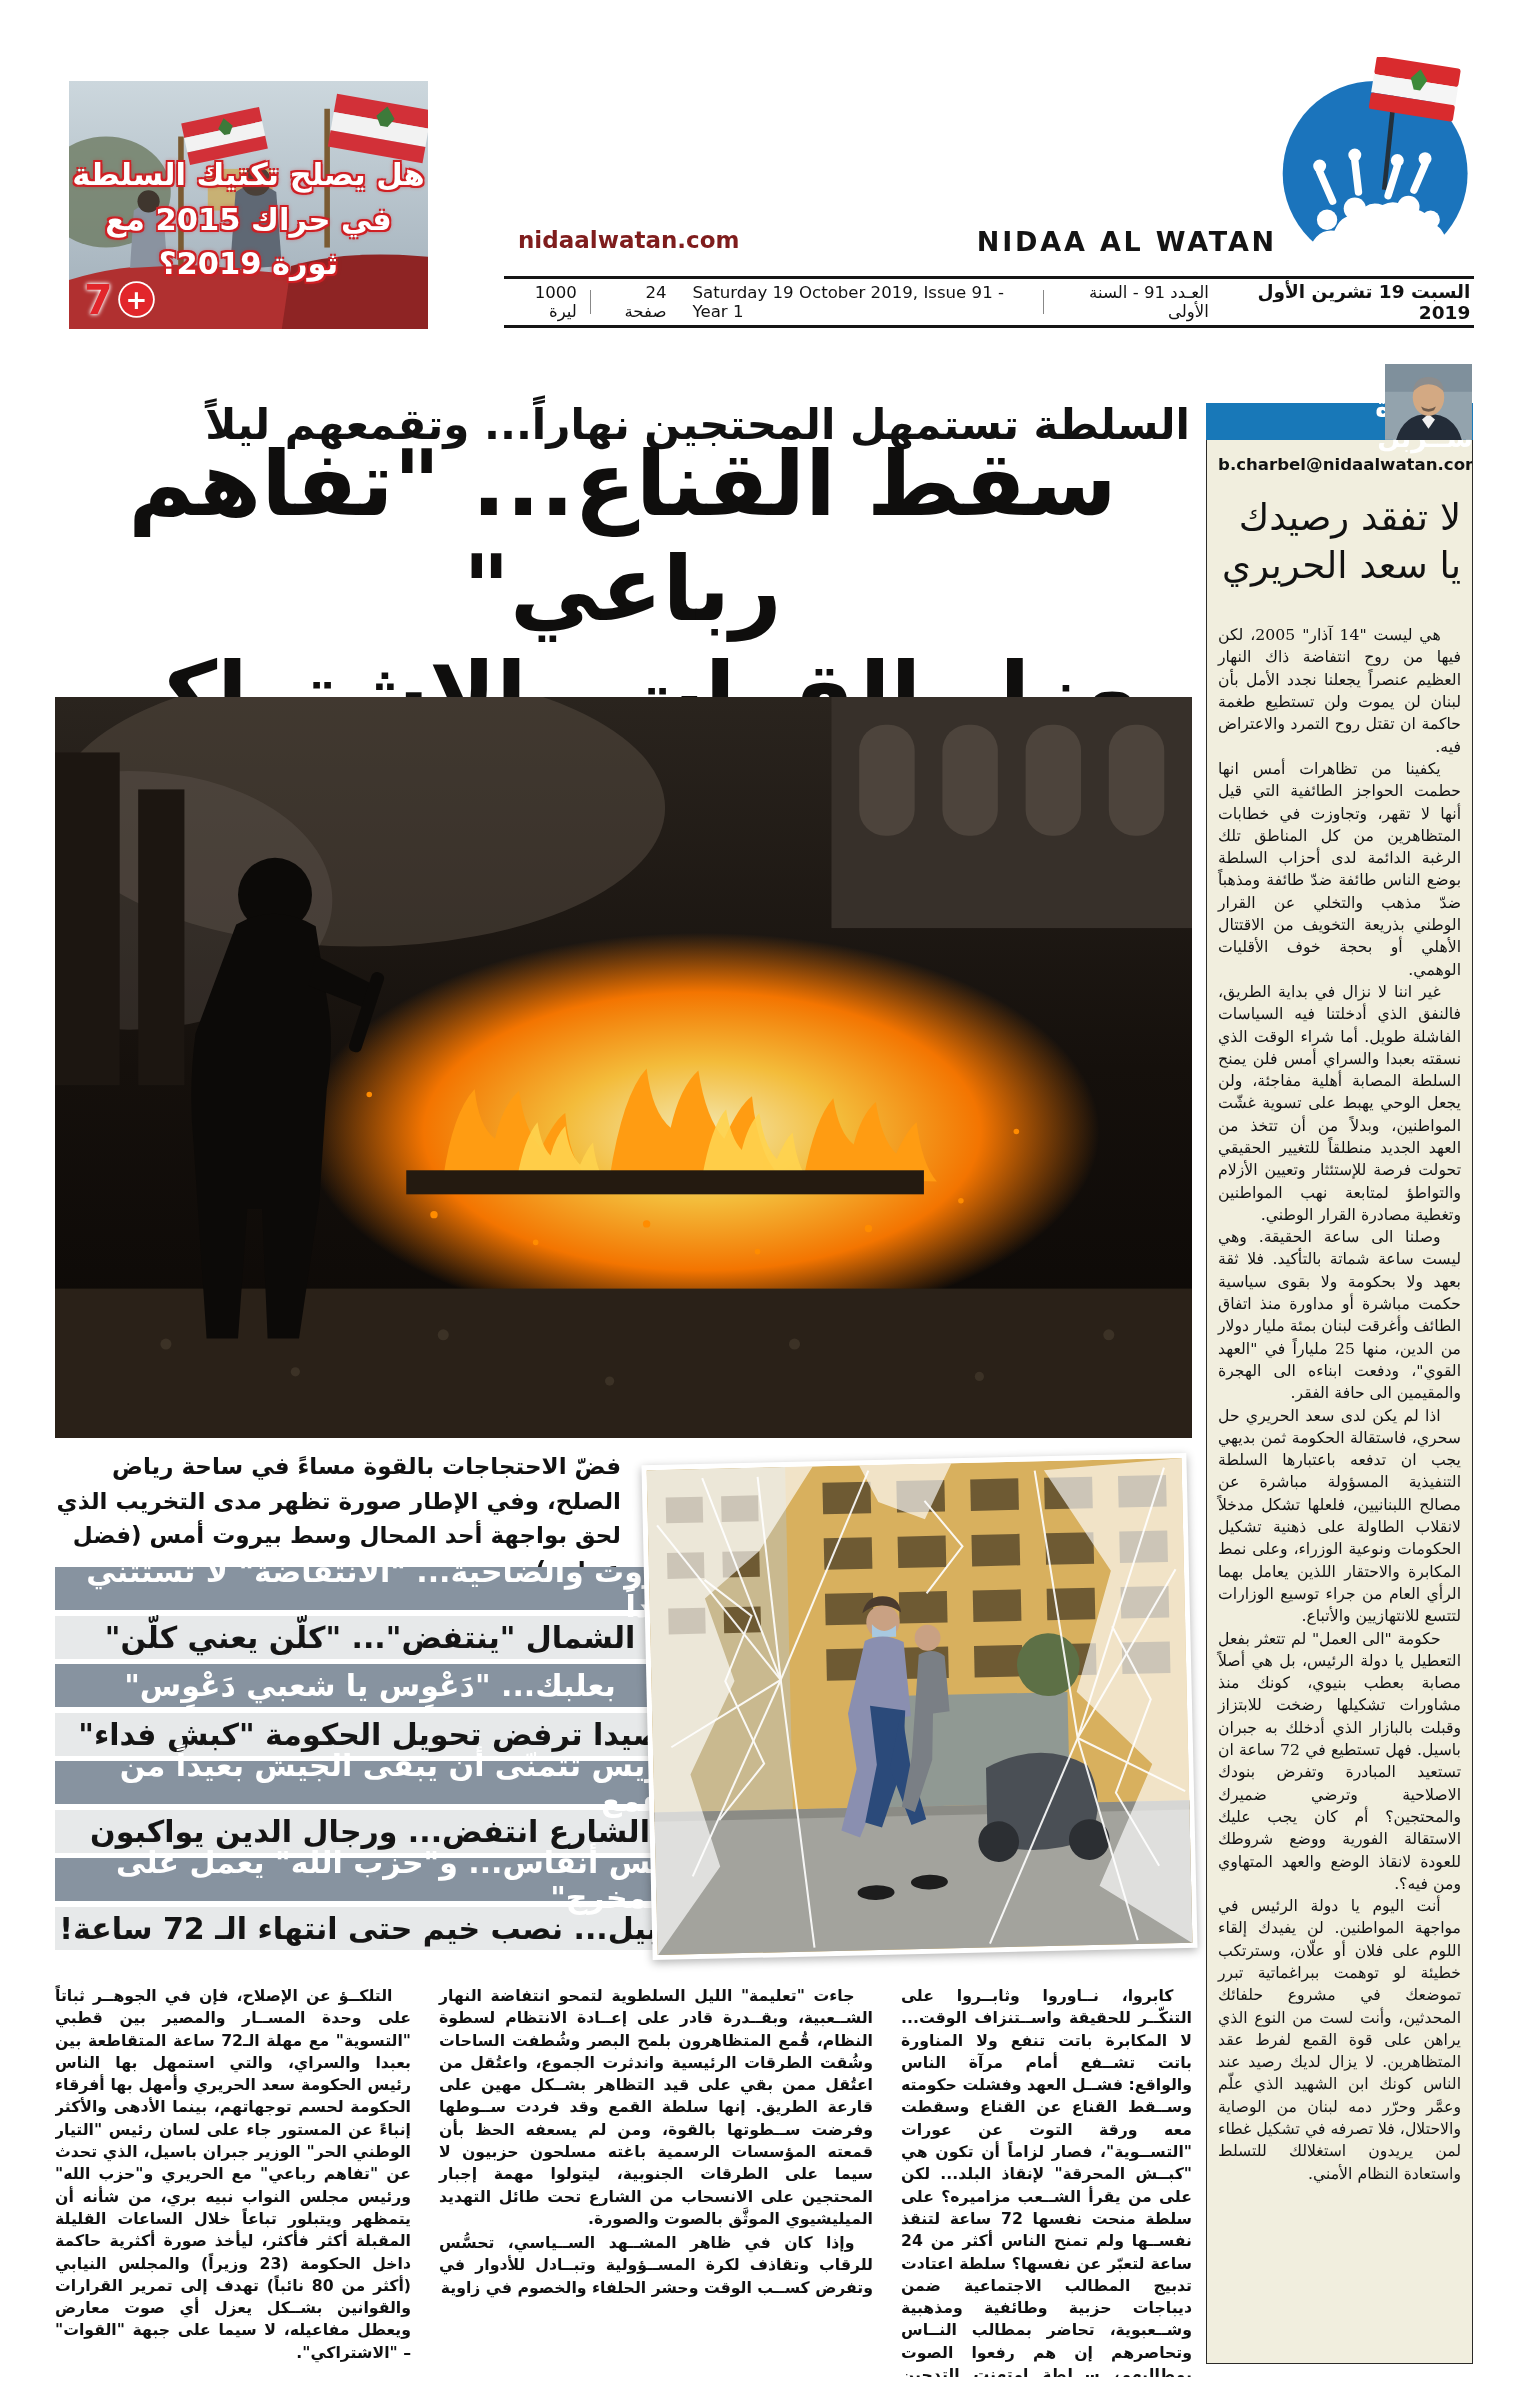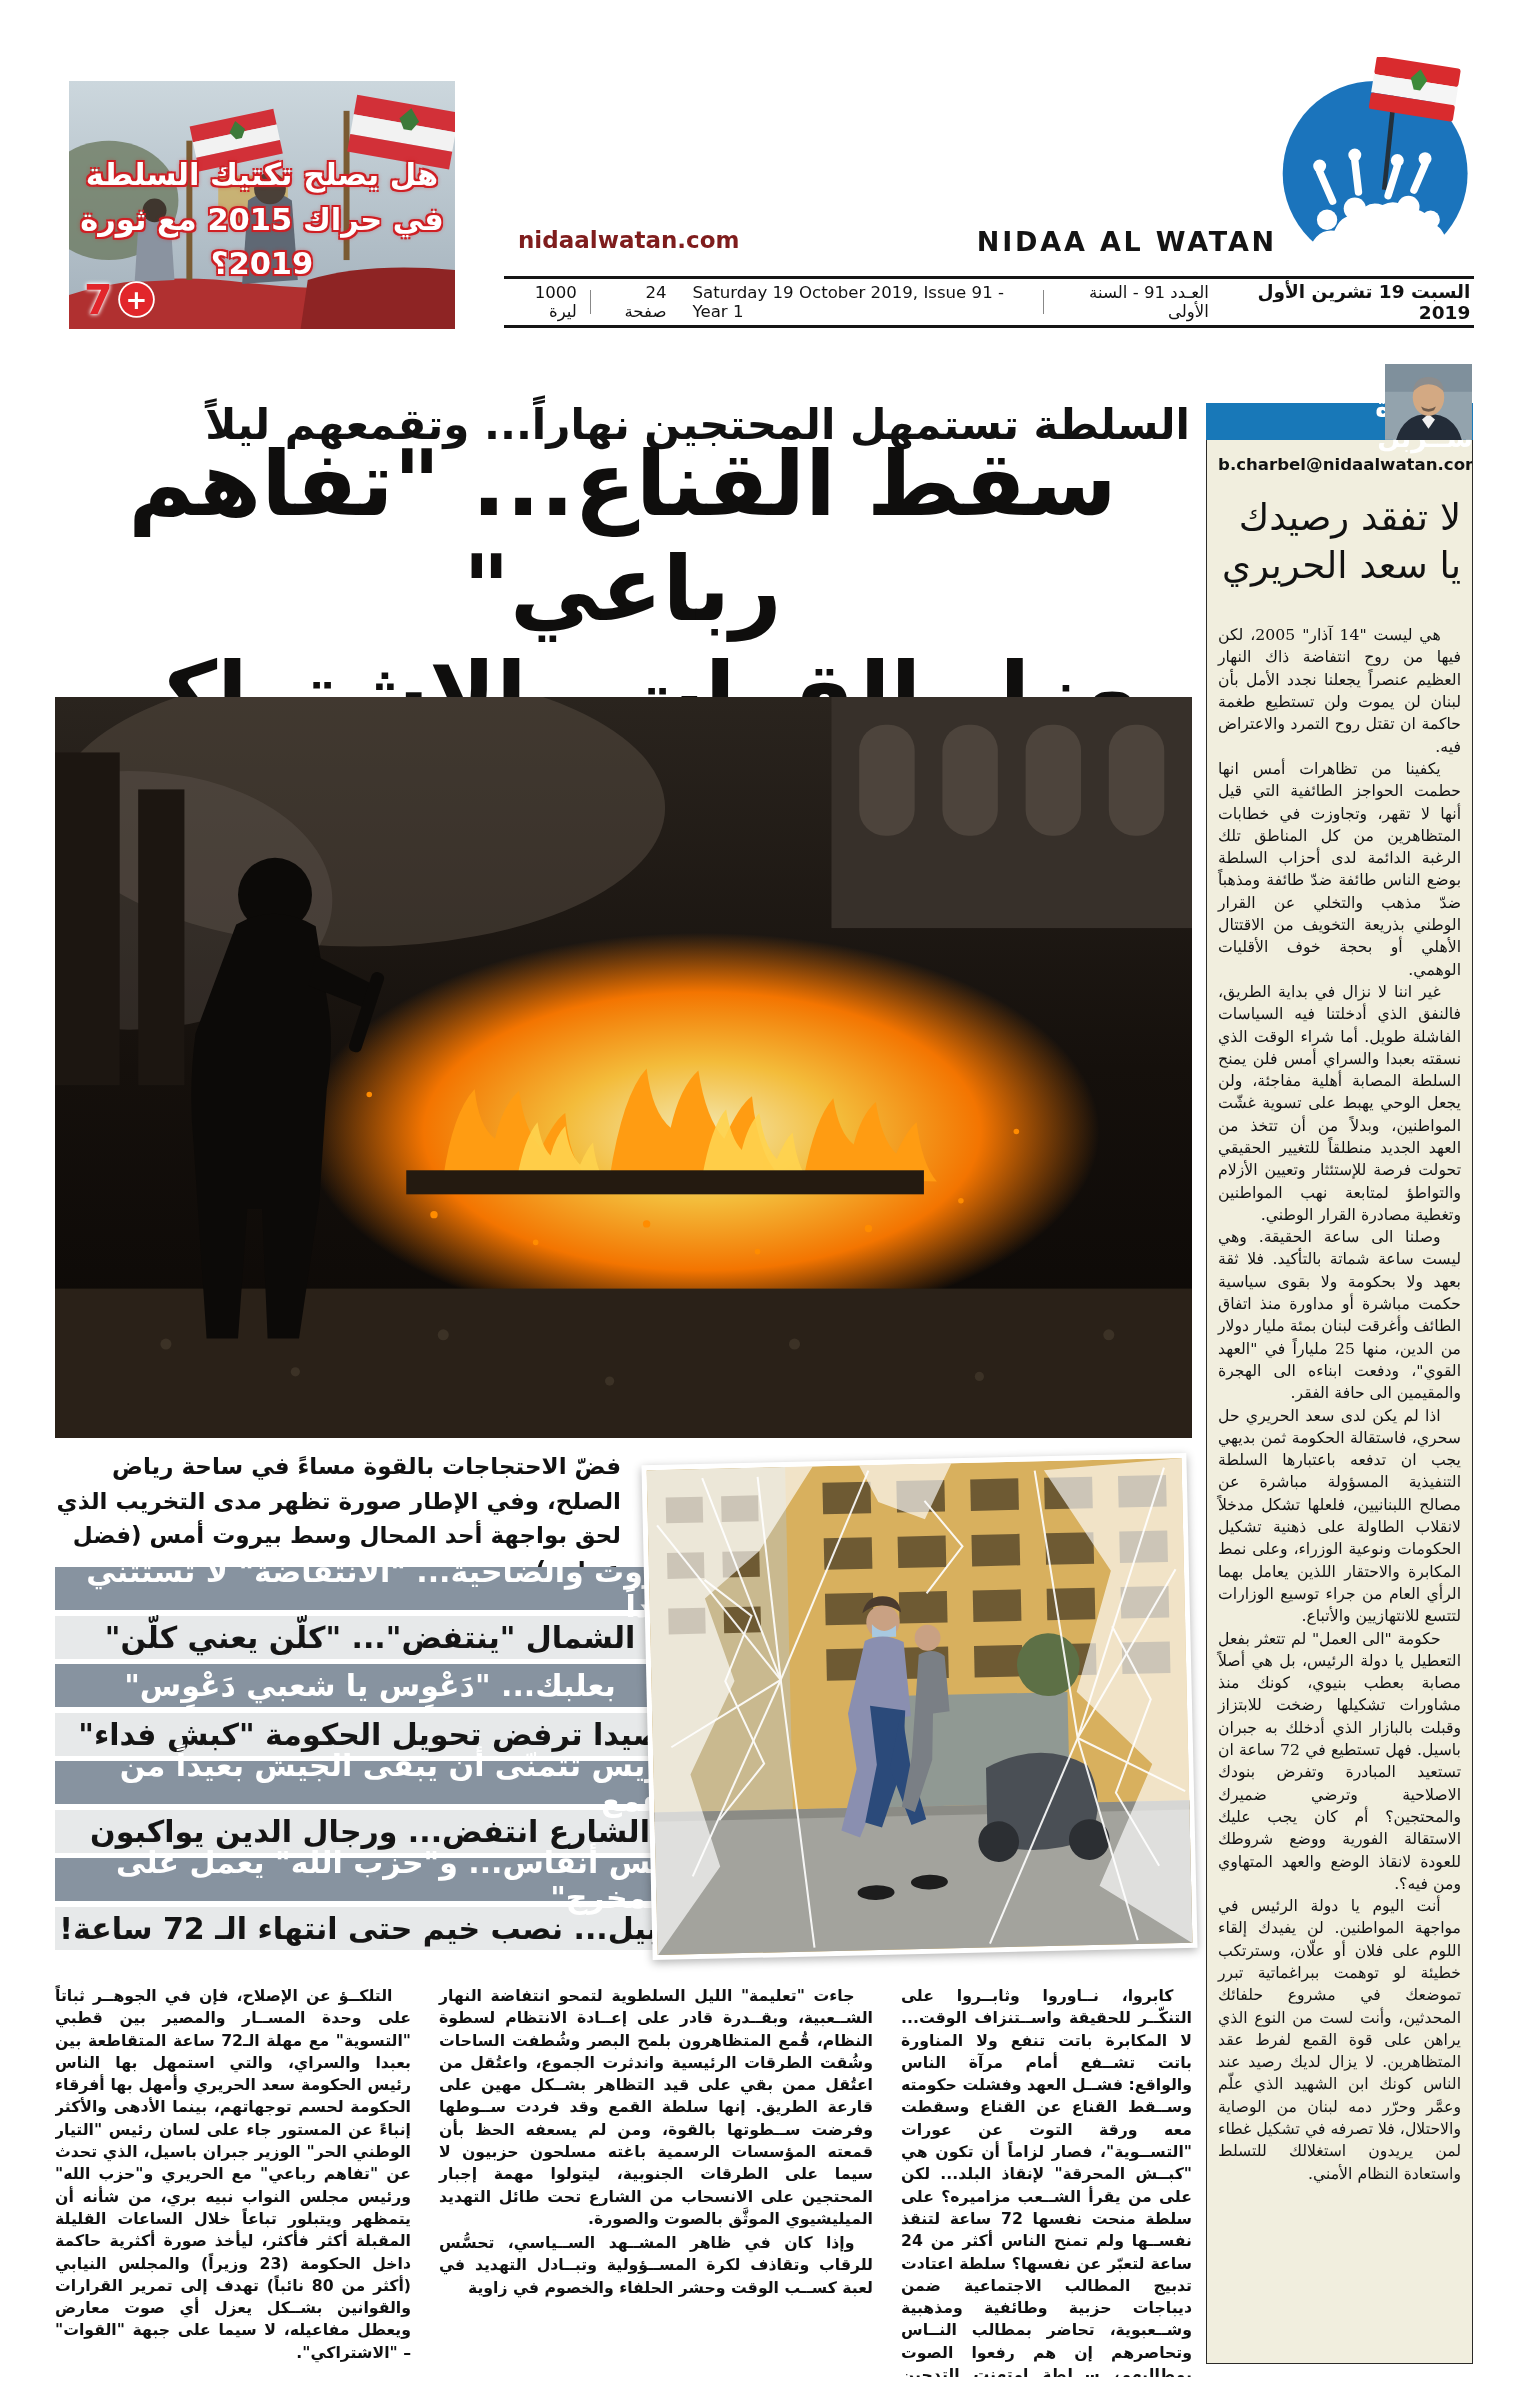--- a/index.html
+++ b/index.html
@@ -1,20 +1,20 @@
 <!DOCTYPE html>
 <html lang="ar" style="font-size:15px"><head>
 <meta charset="utf-8">
 <style>
   html,body{margin:0;padding:0;background:#e9e9e9;}
   .page{position:relative;width:1529px;height:2401px;background:#ffffff;margin:0 auto;
         font-family:"DejaVu Sans",sans-serif;color:#121212;overflow:hidden;}
 
   
-  .promo{position:absolute;left:69px;top:81px;width:359px;height:248px;overflow:hidden;padding-left:27px;}
+  .promo{position:absolute;left:69px;top:81px;width:359px;height:248px;overflow:hidden;}
   .promo svg{position:absolute;inset:0;}
   .promo-text{position:absolute;left:0;right:0;bottom:43px;text-align:center;direction:rtl;
       color:#fff;font-weight:bold;font-size:30.5px;line-height:1.45;
       text-shadow:1.8px 1.8px 0 #cf1f24,-1.8px 1.8px 0 #cf1f24,1.8px -1.8px 0 #cf1f24,-1.8px -1.8px 0 #cf1f24,0 0 5.5px #cf1f24;}
   .promo-badge{position:absolute;left:15px;bottom:5.5px;display:flex;align-items:center;gap:7.4px;}
   .promo-page{color:#e2262b;font-size:41px;font-weight:bold;text-shadow:0 0 3.7px #fff,0 0 5.5px #fff;}
   .plus-circle{width:33px;height:33px;border-radius:50%;background:#e2262b;color:#fff;display:flex;
       align-items:center;justify-content:center;font-size:26px;font-weight:bold;box-shadow:0 0 0 1.8px #fff;}
 
   .wordmark{position:absolute;left:507px;top:55px;width:772px;height:176px;direction:rtl;
@@ -360,21 +360,21 @@
       <div class="subhead dark">حبس أنفاس... و"حزب الله" يعمل على "المخرج"</div>
       <div class="subhead light">جبيل... نصب خيم حتى انتهاء الـ 72 ساعة!</div>
     </div>
 
   <div class="bottom">
     <div class="bcol bcol-1">
         <p>كابروا، نــاوروا وثابــروا على التنكّــر للحقيقة واســتنزاف الوقت... لا المكابرة باتت تنفع ولا المناورة باتت تشــفع أمام مرآة الناس والواقع: فشــل العهد وفشلت حكومته وســقط القناع عن القناع وسقطت معه ورقة التوت عن عورات "التســوية"، فصار لزاماً أن تكون هي "كبــش المحرقة" لإنقاذ البلد... لكن على من يقرأ الشــعب مزاميره؟ على سلطة منحت نفسها 72 ساعة لتنقذ نفســها ولم تمنح الناس أكثر من 24 ساعة لتعبّر عن نفسها؟ سلطة اعتادت تدبيج المطالب الاجتماعية ضمن ديباجات حزبية وطائفية ومذهبية وشــعبوية، تحاضر بمطالب النــاس وتحاصرهم إن هم رفعوا الصوت بمطالبهم، ســلطة امتهنت التدجين والتدجيل واحترفت تخدير الآلام والآمال ولا تعرف دواءً لكيّ الوجع سوى القمع.</p>
       </div>
     <div class="bcol bcol-2">
         <p>جاءت "تعليمة" الليل السلطوية لتمحو انتفاضة النهار الشــعبية، وبقــدرة قادر على إعــادة الانتظام لسطوة النظام، قُمع المتظاهرون بلمح البصر وشُطفت الساحات وشُقت الطرقات الرئيسية واندثرت الجموع، واعتُقل من اعتُقل ممن بقي على قيد التظاهر بشــكل مهين على قارعة الطريق. إنها سلطة القمع وقد فردت ســوطها وفرضت ســطوتها بالقوة، ومن لم يسعفه الحظ بأن قمعته المؤسسات الرسمية باغته مسلحون حزبيون لا سيما على الطرقات الجنوبية، ليتولوا مهمة إجبار المحتجين على الانسحاب من الشارع تحت طائل التهديد الميليشيوي الموثَّق بالصوت والصورة.</p>
-        <p>وإذا كان في ظاهر المشــهد الســياسي، تحسُّس للرقاب وتقاذف لكرة المســؤولية وتبــادل التهديد في لعبة كســب الوقت وحشر الحلفاء والخصوم في زاوية</p>
+        <p>وإذا كان في ظاهر المشــهد الســياسي، تحسُّس للرقاب وتقاذف لكرة المســؤولية وتبــادل للأدوار في وتفرض كســب الوقت وحشر الحلفاء والخصوم في زاوية</p>
       </div>
     <div class="bcol bcol-3">
       <div>
           <p>التلكــؤ عن الإصلاح، فإن في الجوهــر ثباتاً على وحدة المســار والمصير بين قطبي "التسوية" مع مهلة الـ72 ساعة المتقاطعة بين بعبدا والسراي، والتي استمهل بها الناس رئيس الحكومة سعد الحريري وأمهل بها أفرقاء الحكومة لحسم توجهاتهم، بينما الأدهى والأكثر إنباءً عن المستور جاء على لسان رئيس "التيار الوطني الحر" الوزير جبران باسيل، الذي تحدث عن "تفاهم رباعي" مع الحريري و"حزب الله" ورئيس مجلس النواب نبيه بري، من شأنه أن يتمظهر ويتبلور تباعاً خلال الساعات القليلة المقبلة أكثر فأكثر، ليأخذ صورة أكثرية حاكمة داخل الحكومة (23 وزيراً) والمجلس النيابي (أكثر من 80 نائباً) تهدف إلى تمرير القرارات والقوانين بشــكل يعزل أي صوت معارض ويعطل مفاعيله، لا سيما على جبهة "القوات" – "الاشتراكي".</p>
         </div>
       <div class="badge-row">
         <span class="bottom-page">12-2</span>
 
       </div>
     </div>

